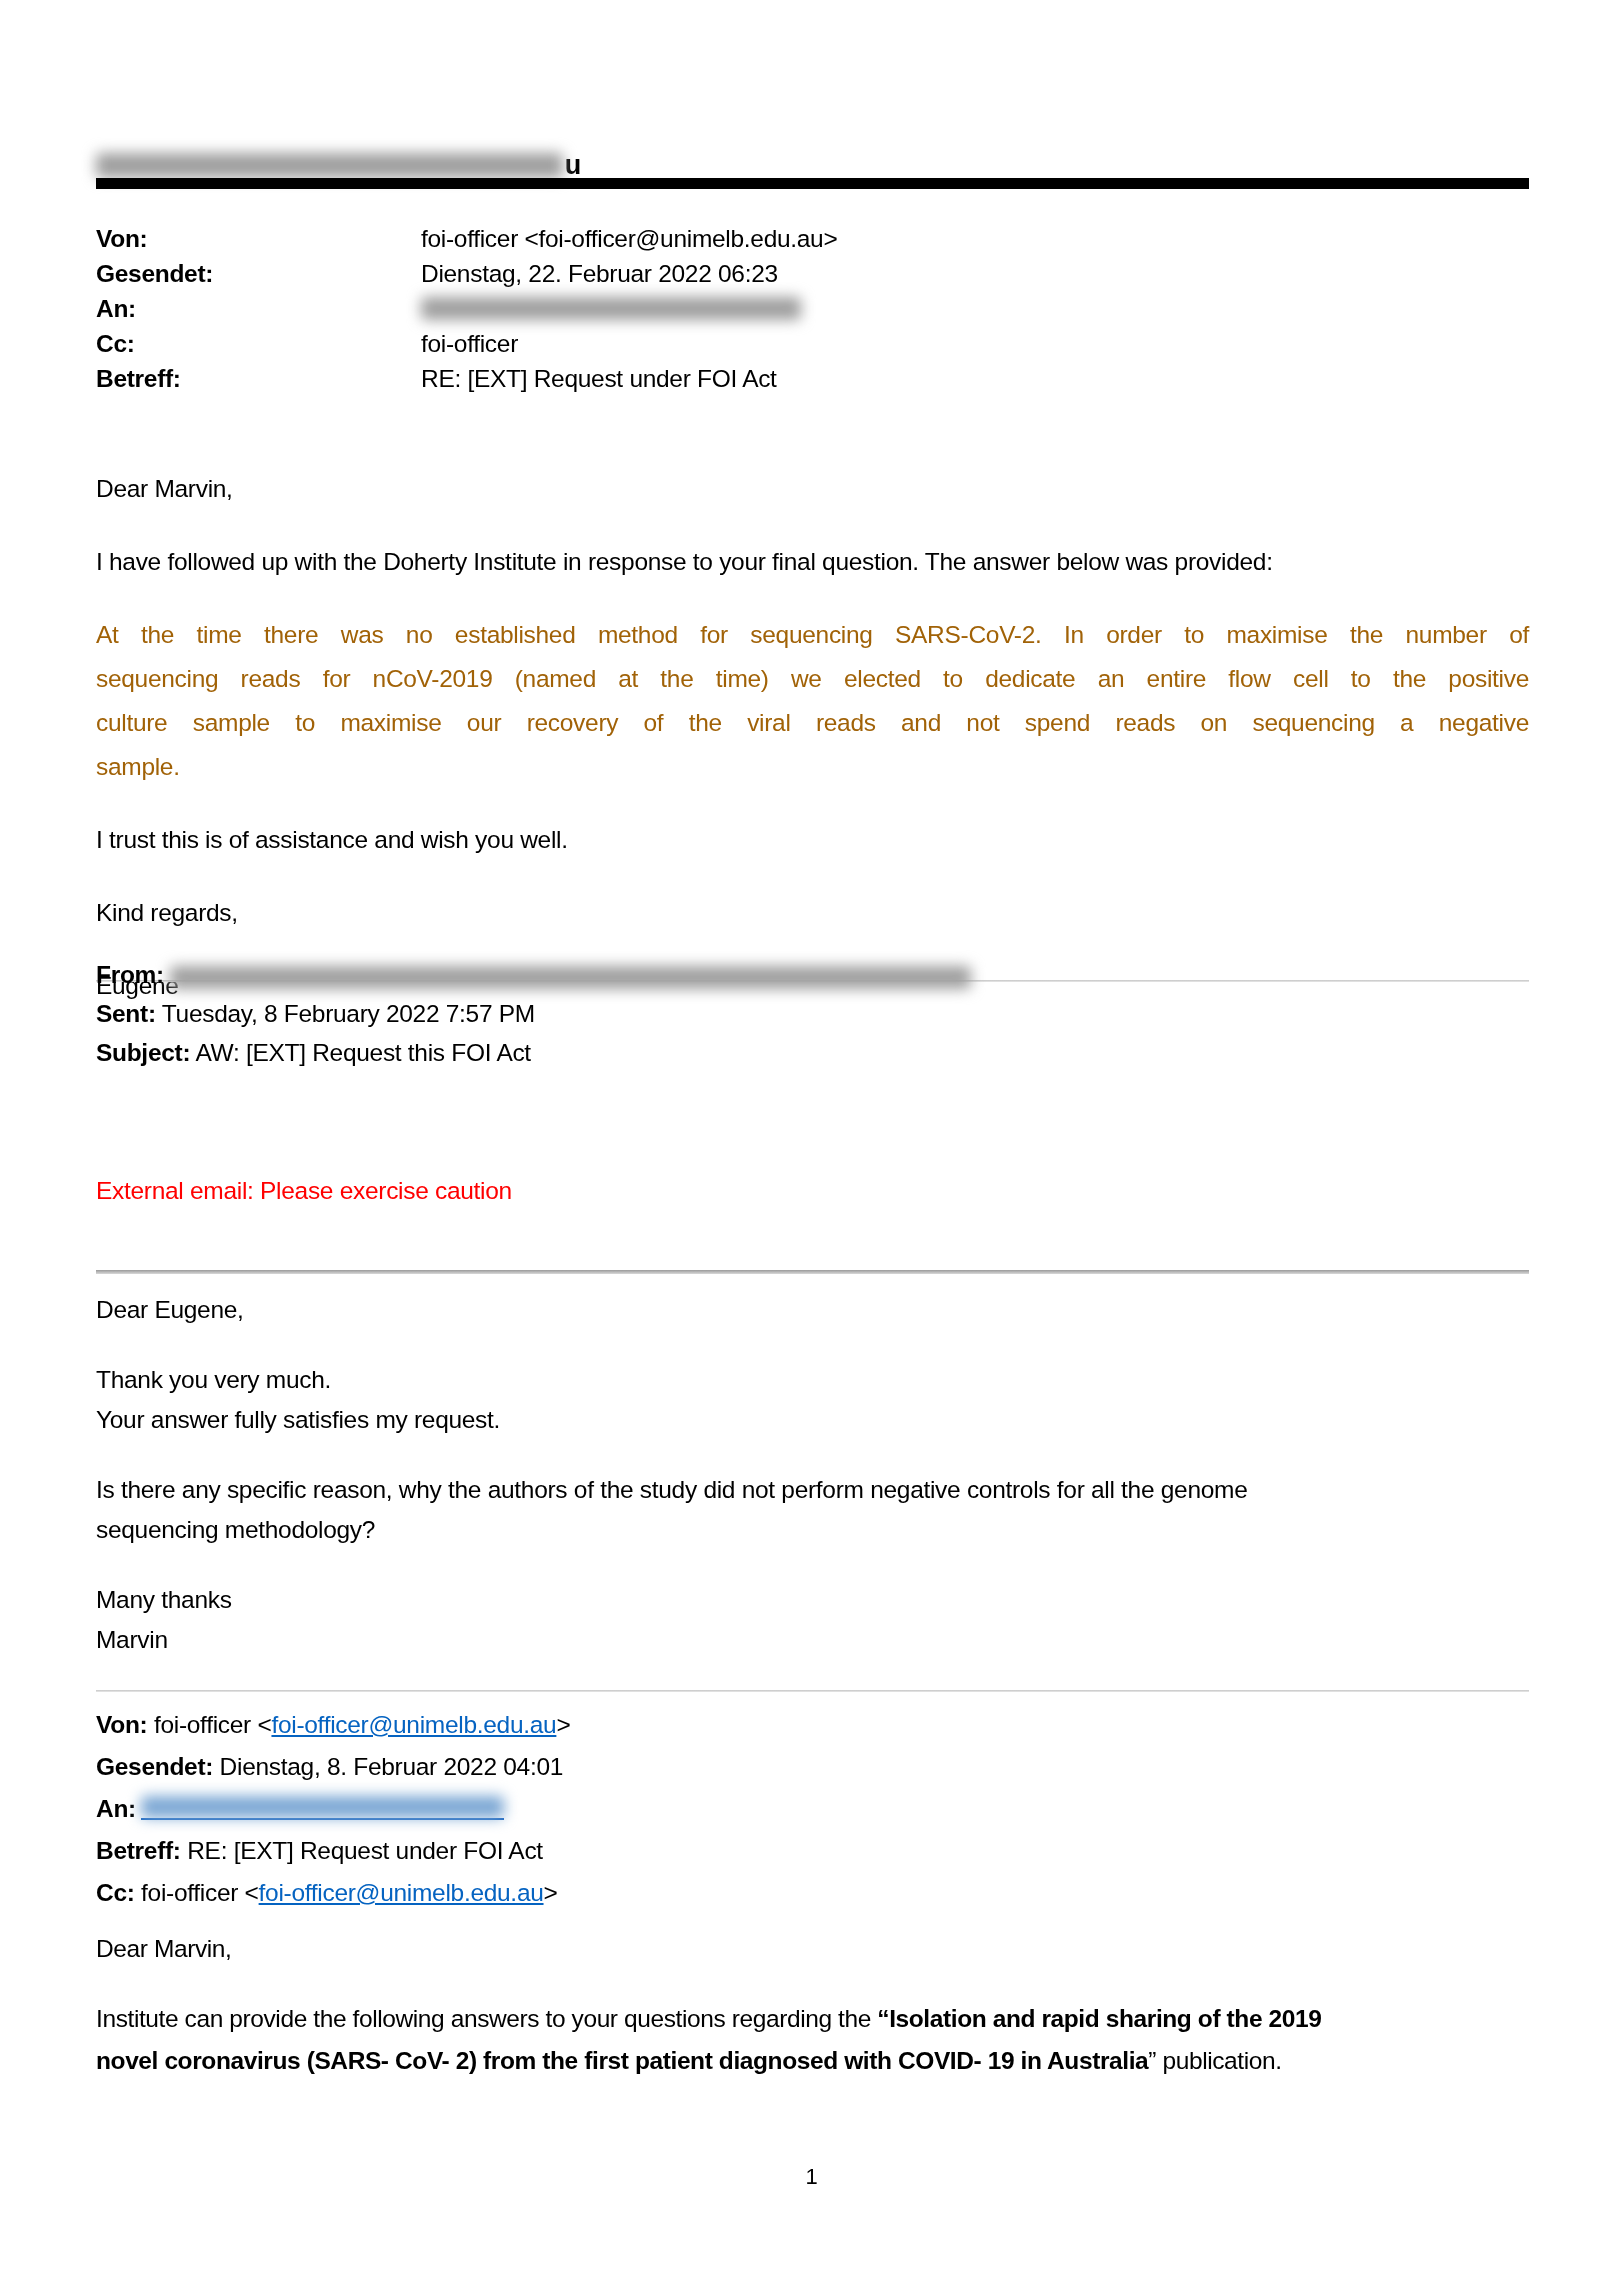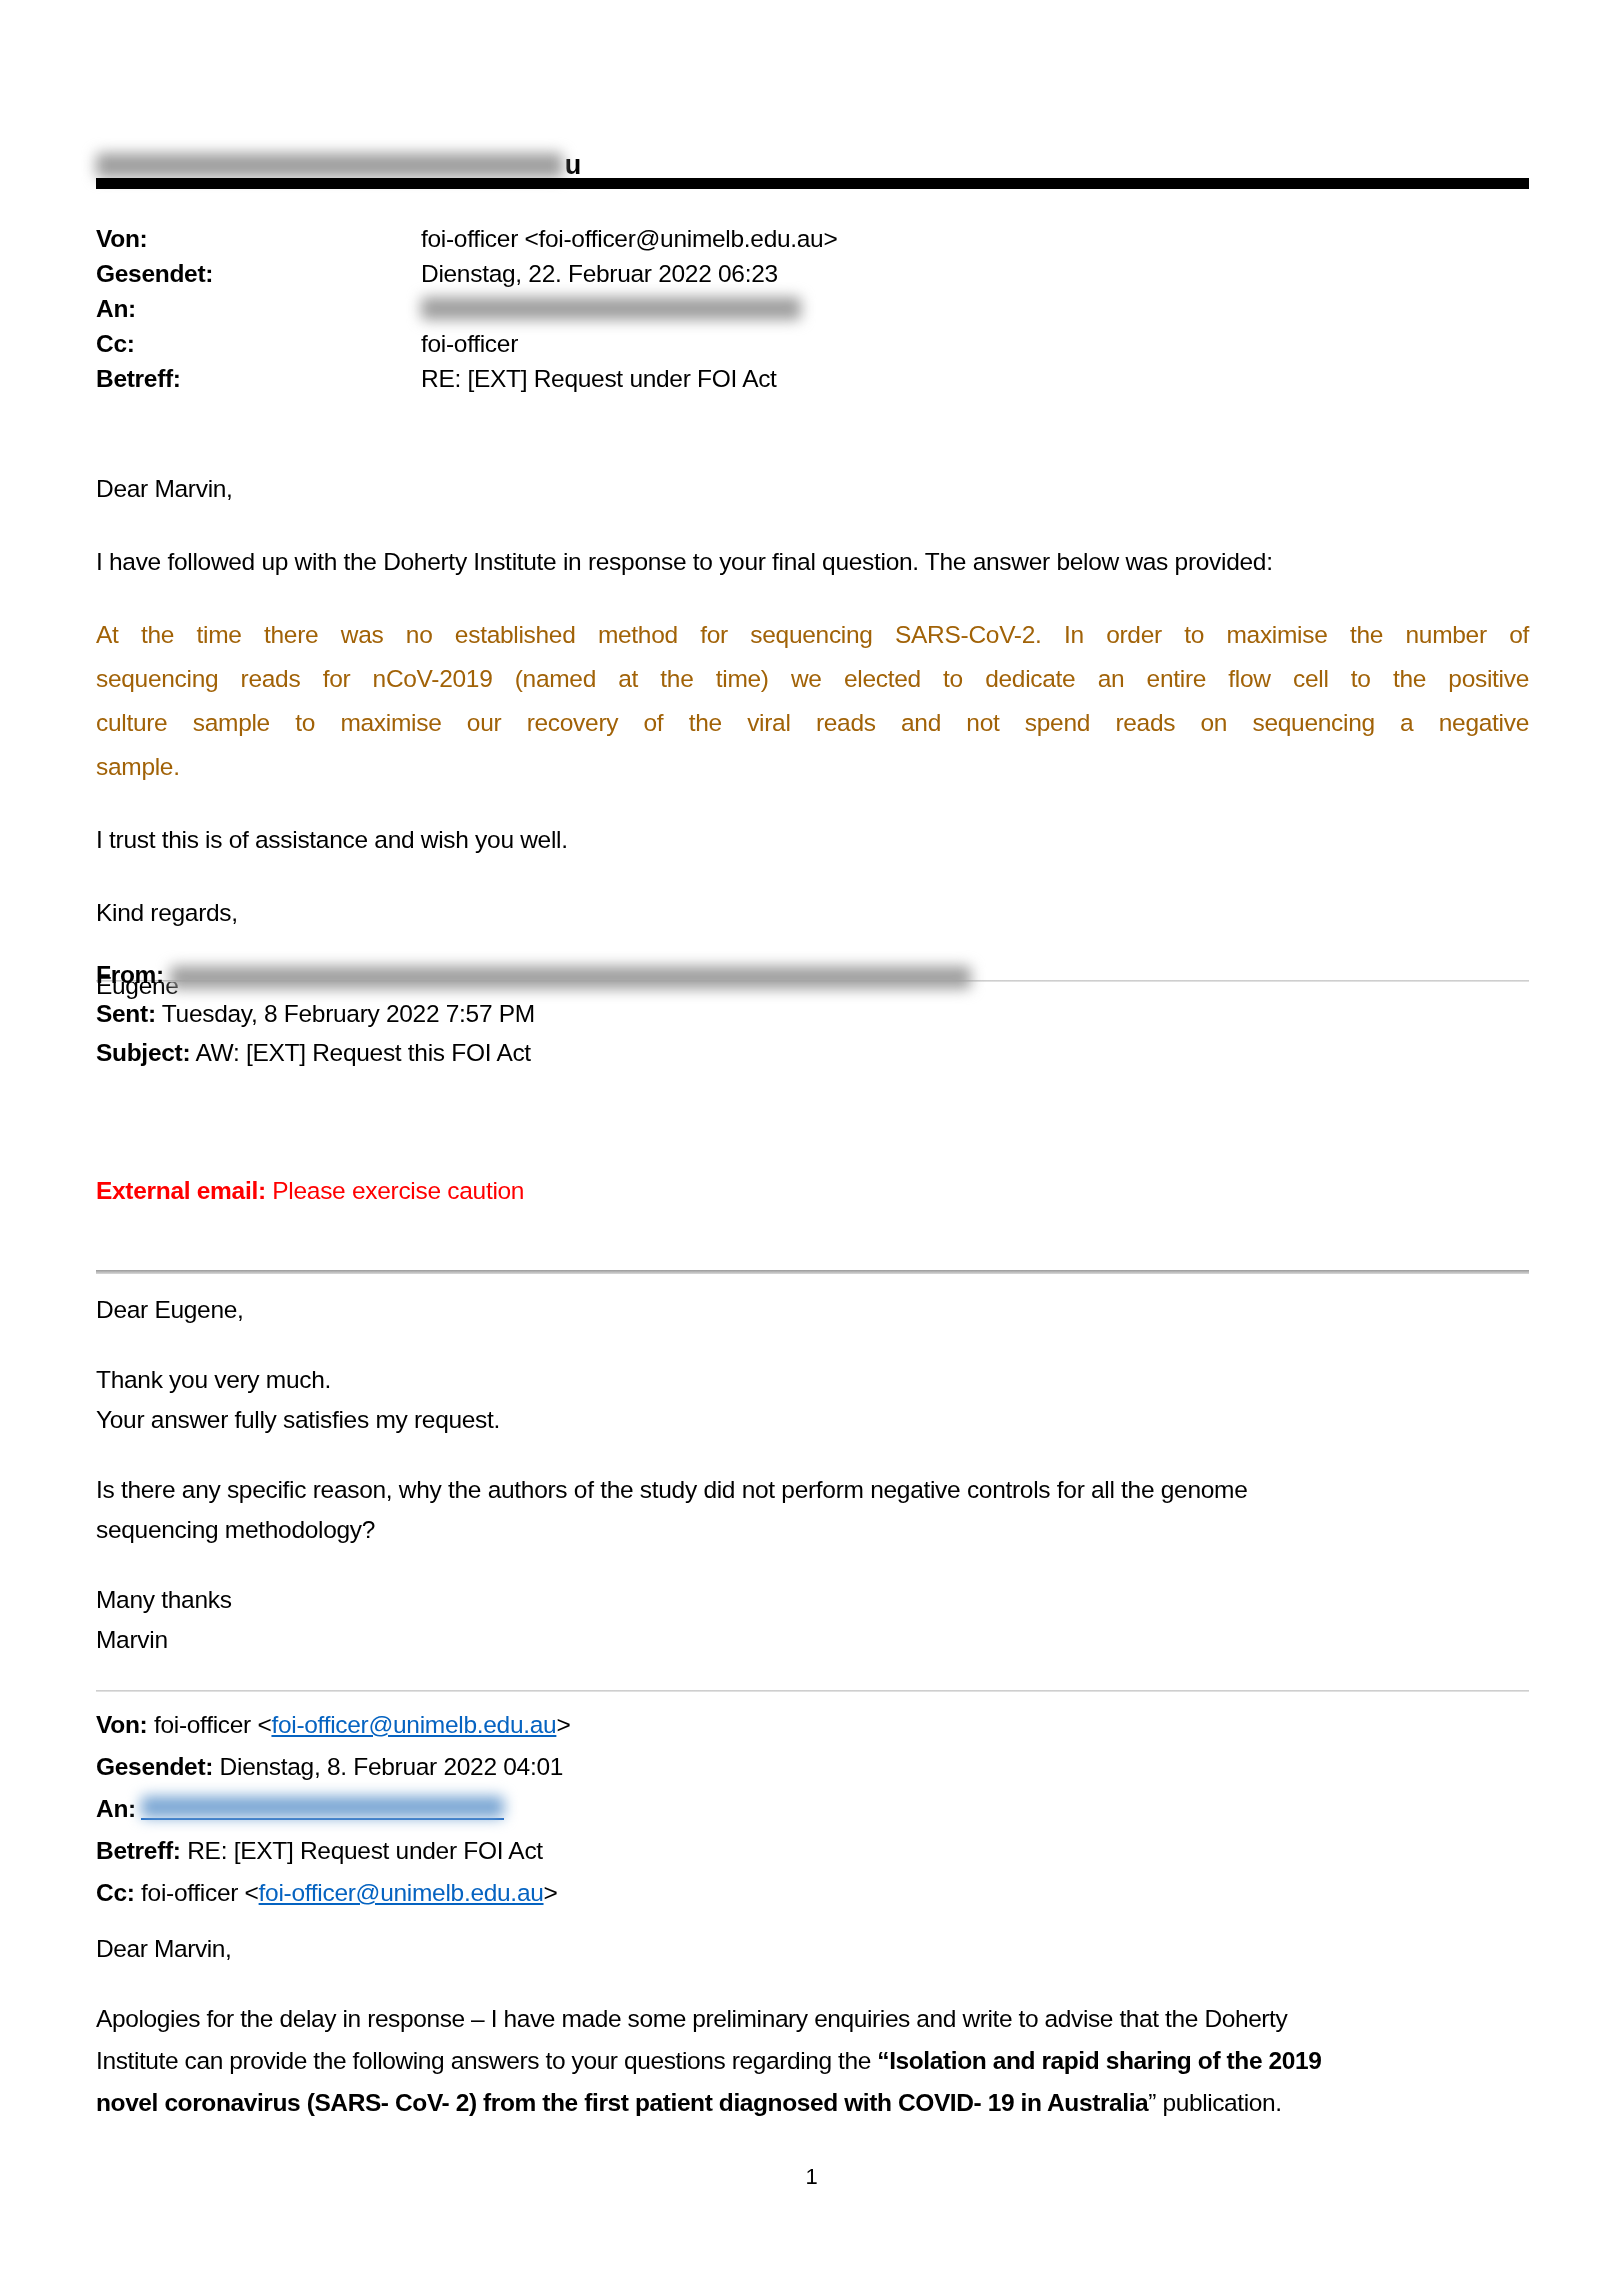--- a/index.html
+++ b/index.html
@@ -36,21 +36,21 @@
   .hr1 { top:980px; }
   .hr2 { top:1270px; height:4.2px; background:linear-gradient(#9a9a9a,#d9d9d9); }
   .hr3 { top:1690px; }
 
   
   .hdr2 { top:955px; font-size:24.5px; line-height:39px; }
   .hdr2 b { font-weight:bold; }
   .blob-from { width:801px; height:23px; vertical-align:-6px; }
 
   .warning { top:1171px; font-size:24.5px; line-height:39px; color:#FF0000; }
-  .warning b { font-weight:bold; }
+  .warning b { font-weight:normal; }
 
   .body2 { top:1290px; font-size:24.5px; line-height:40px; }
   .body2 .gap { margin-top:30px; }
 
   
   .hdr3 { top:1704px; font-size:24.5px; line-height:42px; }
   .hdr3 b { font-weight:bold; }
   a.maillink { color:#0563C1; text-decoration:underline; cursor:pointer; }
   .an3-wrap { display:inline-block; border-bottom:2.5px solid #1a66c2; vertical-align:-3.4px; margin-left:5px; }
   .blob-an3 { width:363px; height:22px; background:#7ba7d4; display:block; }
@@ -164,21 +164,20 @@
       <b>Betreff:</b><span> RE: [EXT] Request under FOI Act</span>
     </div>
     <div>
       <b>Cc:</b><span> foi-officer &lt;</span><a class="maillink">foi-officer@unimelb.edu.au</a><span>&gt;</span>
     </div>
   </div>
 
   <div class="abs body3">
     <p class="para">Dear Marvin,</p>
     <div class="gap">
-      <div class="pline">Apologies for the delay in response – I have made some preliminary enquiries and write to advise that the Doherty</div>
       <div class="pline"><span>Institute can provide the following answers to your questions regarding the </span><span class="bold">“Isolation and rapid sharing of the 2019</span></div>
       <div class="pline"><span class="bold">novel coronavirus (SARS- CoV- 2) from the first patient diagnosed with COVID- 19 in Australia</span><span>” publication.</span></div>
     </div>
   </div>
 
   <div class="page-number">1</div>
 
 </div>
 
 

